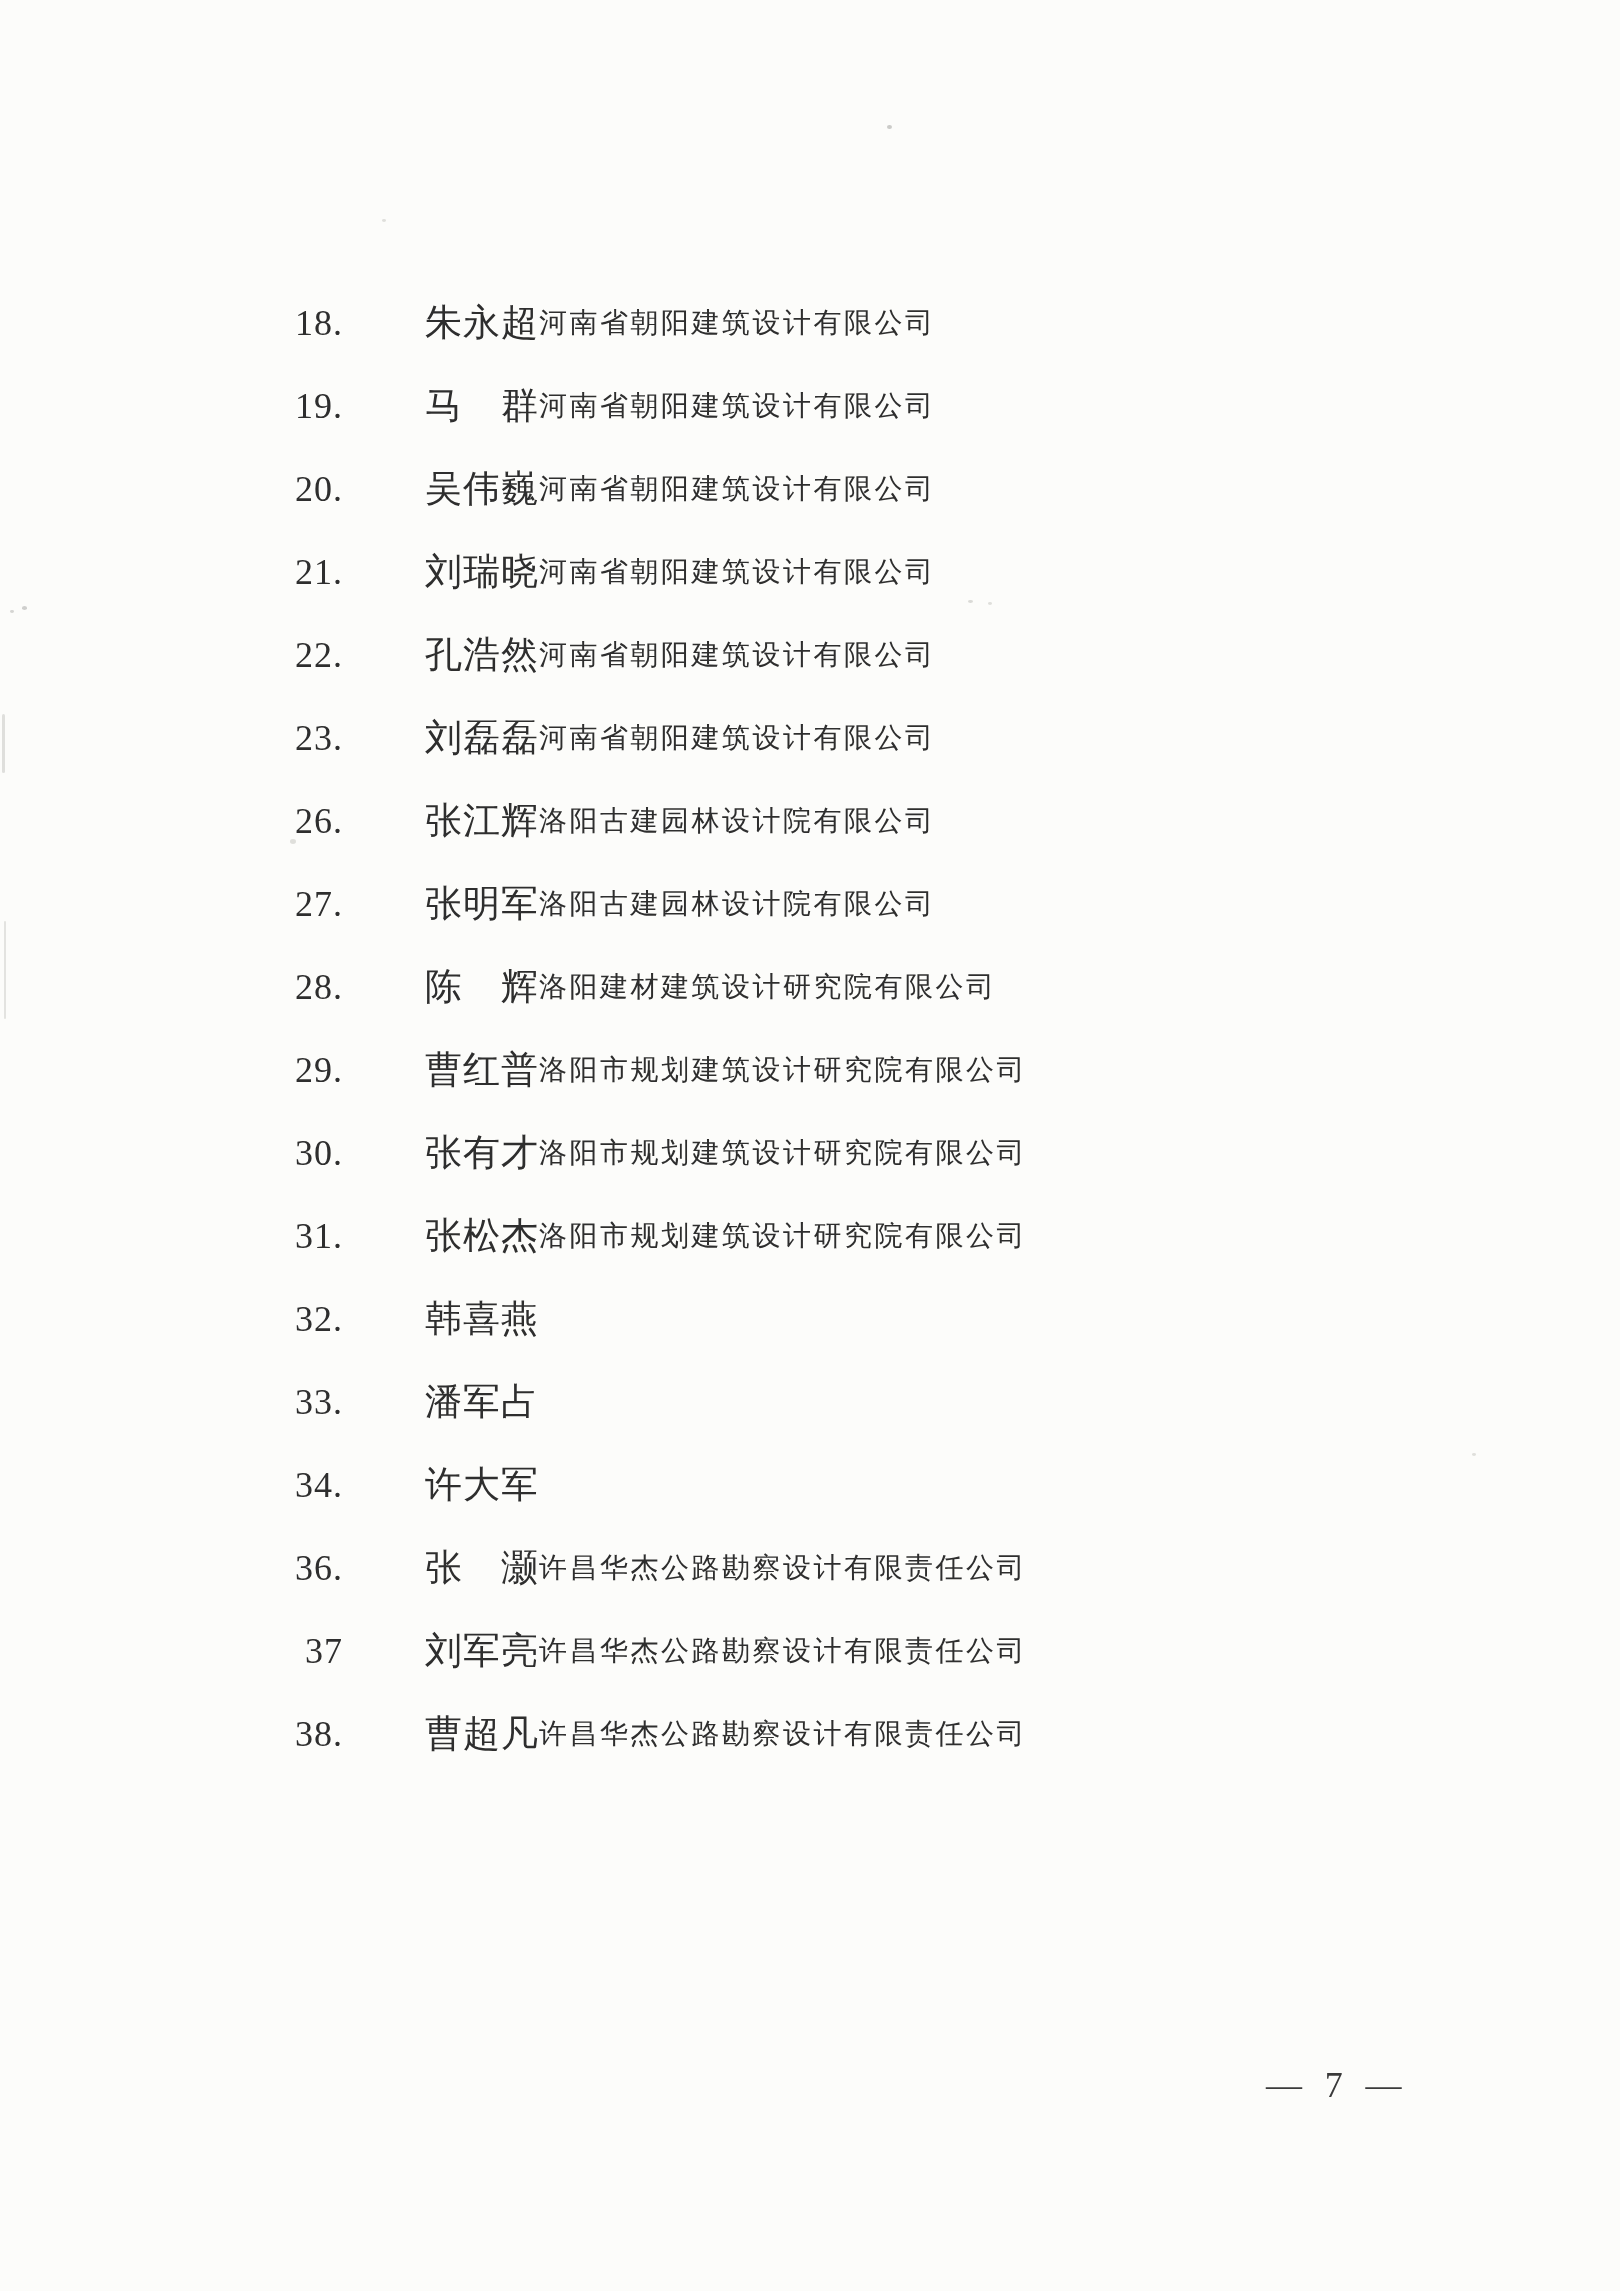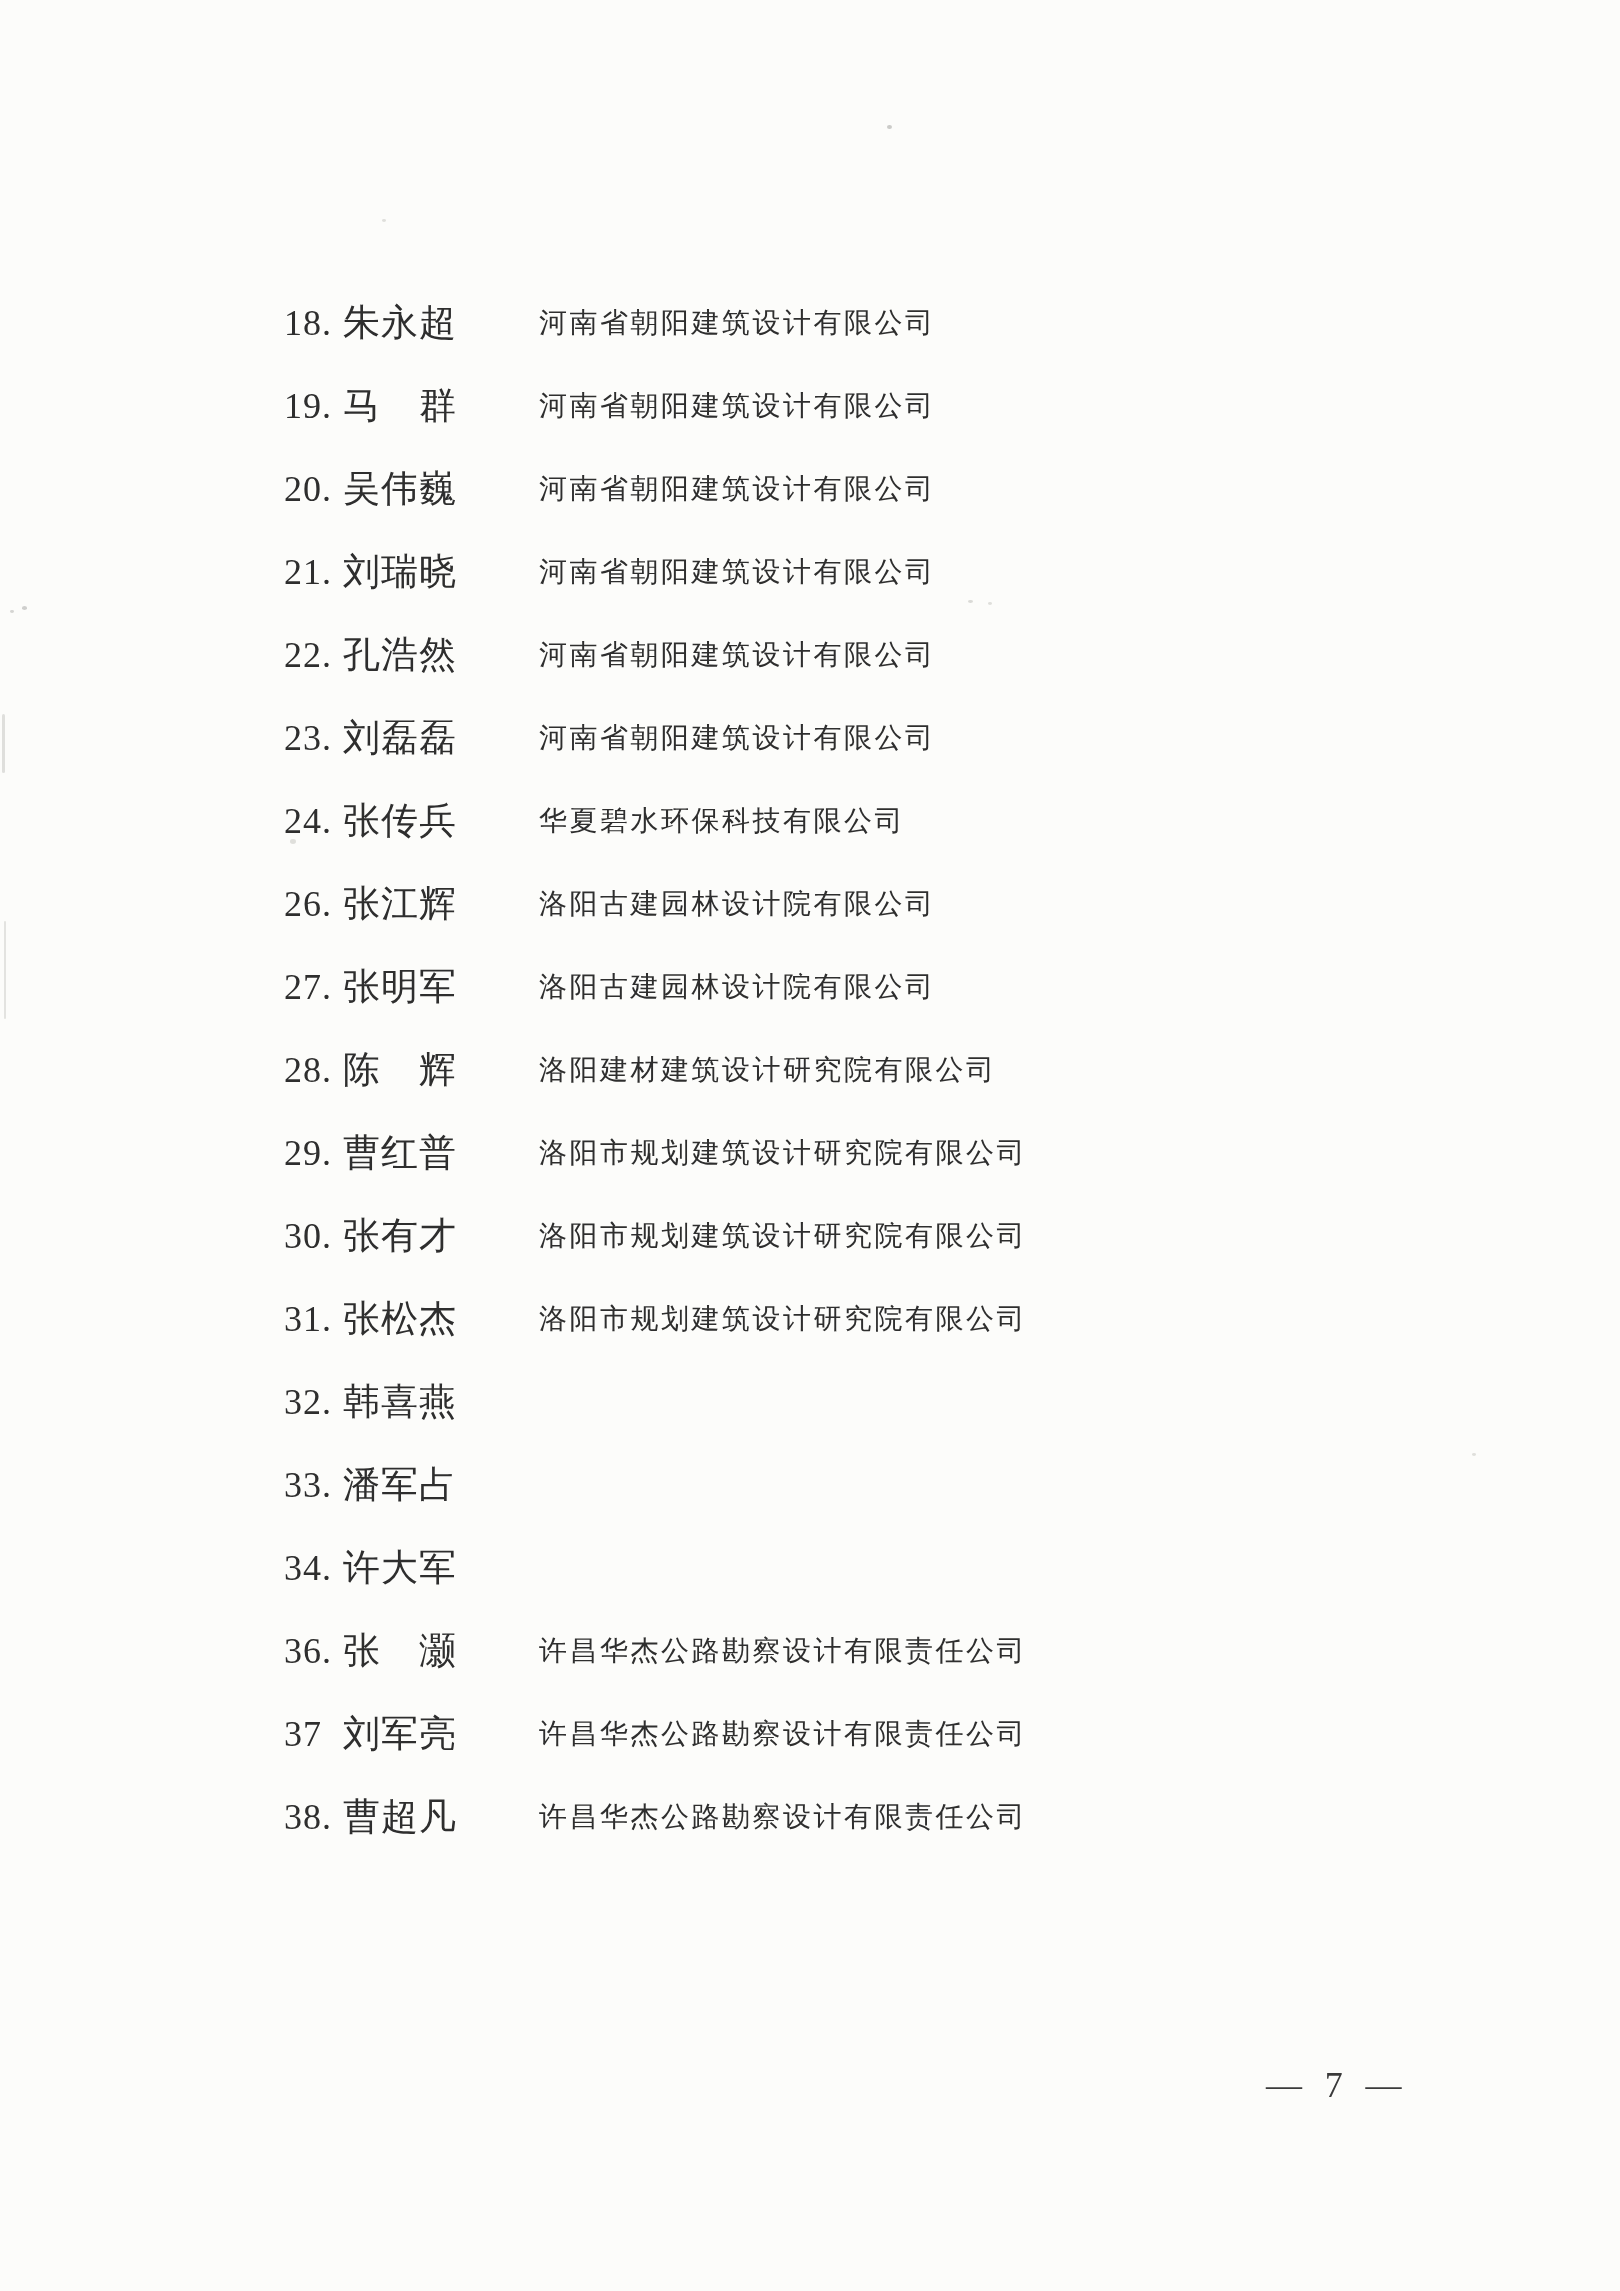--- a/index.html
+++ b/index.html
@@ -5,21 +5,21 @@
   html, body { margin: 0; padding: 0; }
   body {
     width: 1620px;
     height: 2292px;
     background: #fcfcfa;
     font-family: "Liberation Serif", "DejaVu Serif", serif;
     color: #2e2e2e;
     position: relative;
     overflow: hidden;
   }
-  .page { position: absolute; inset: 0; }
+  .page { position: absolute; inset: 0; text-align: right; }
   .roster {
     position: absolute;
     left: 284px;
     top: 281px;
     width: 1206px;
   }
   .row {
     display: flex;
     align-items: center;
     height: 83px;
@@ -87,25 +87,20 @@
     <span class="name">孔浩然</span>
     <span class="company">河南省朝阳建筑设计有限公司</span>
   </div>
 
   <div class="row">
     <span class="num">23.</span>
     <span class="name">刘磊磊</span>
     <span class="company">河南省朝阳建筑设计有限公司</span>
   </div>
 
-  <div class="row">
-    <span class="num">24.</span>
-    <span class="name">张传兵</span>
-    <span class="company">华夏碧水环保科技有限公司</span>
-  </div>
 
 
   <div class="row">
     <span class="num">26.</span>
     <span class="name">张江辉</span>
     <span class="company">洛阳古建园林设计院有限公司</span>
   </div>
 
   <div class="row">
     <span class="num">27.</span>

